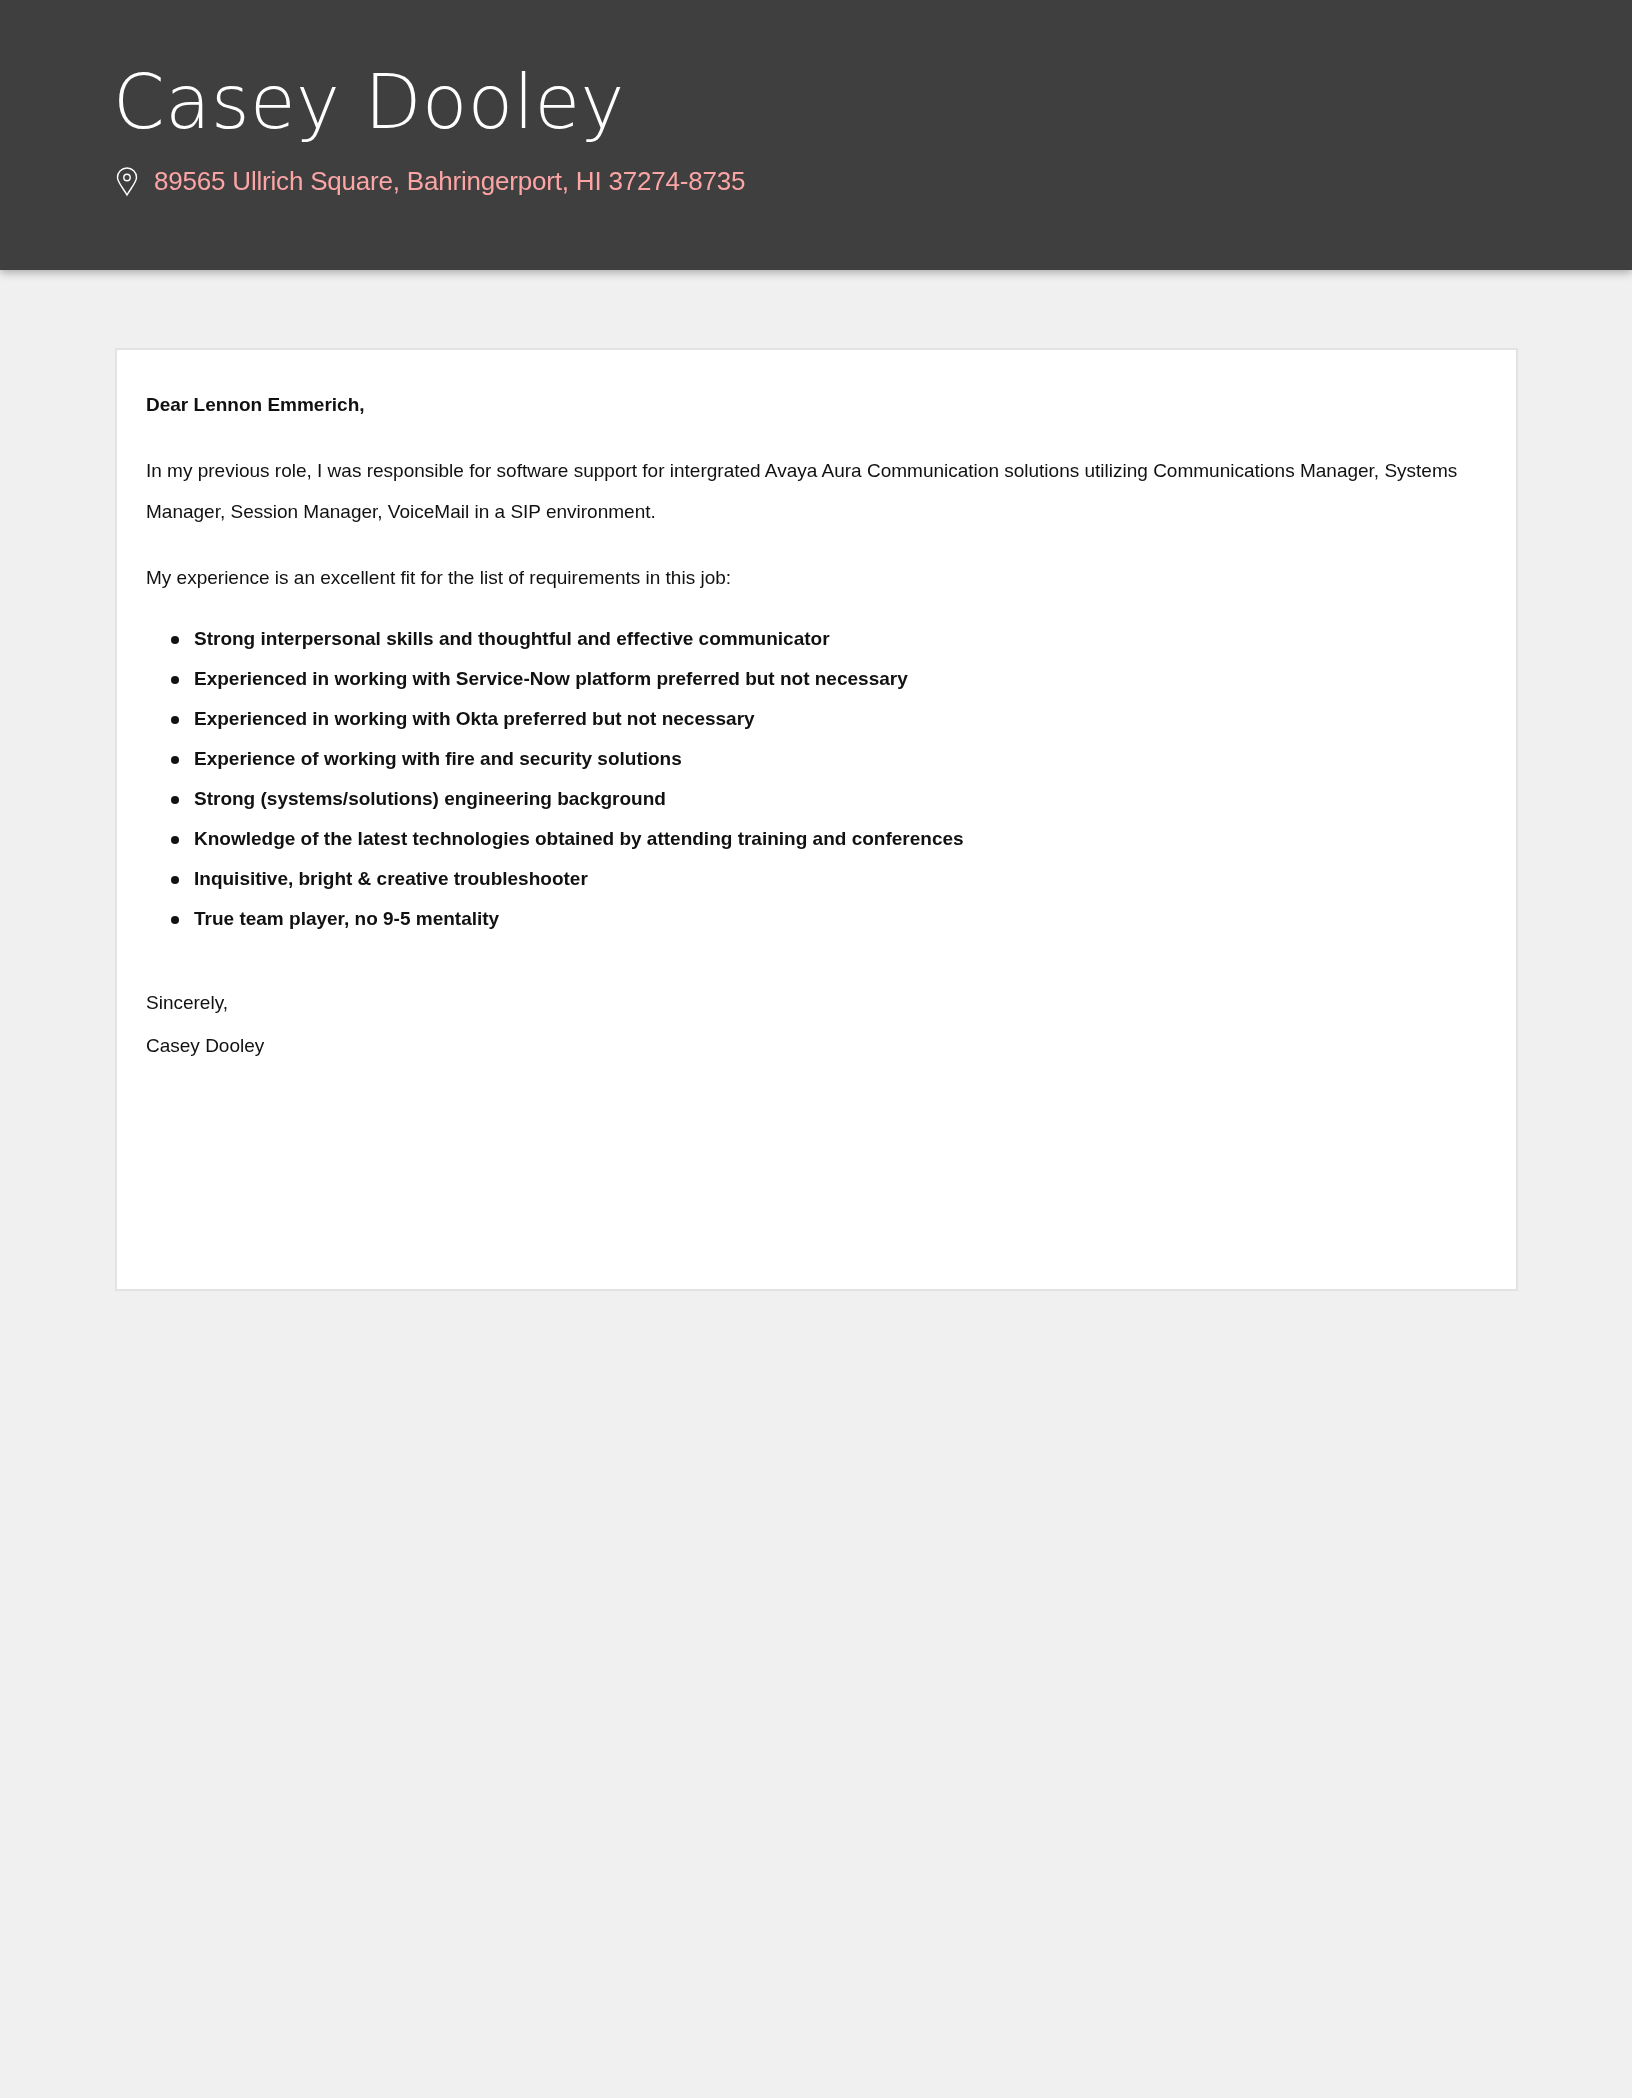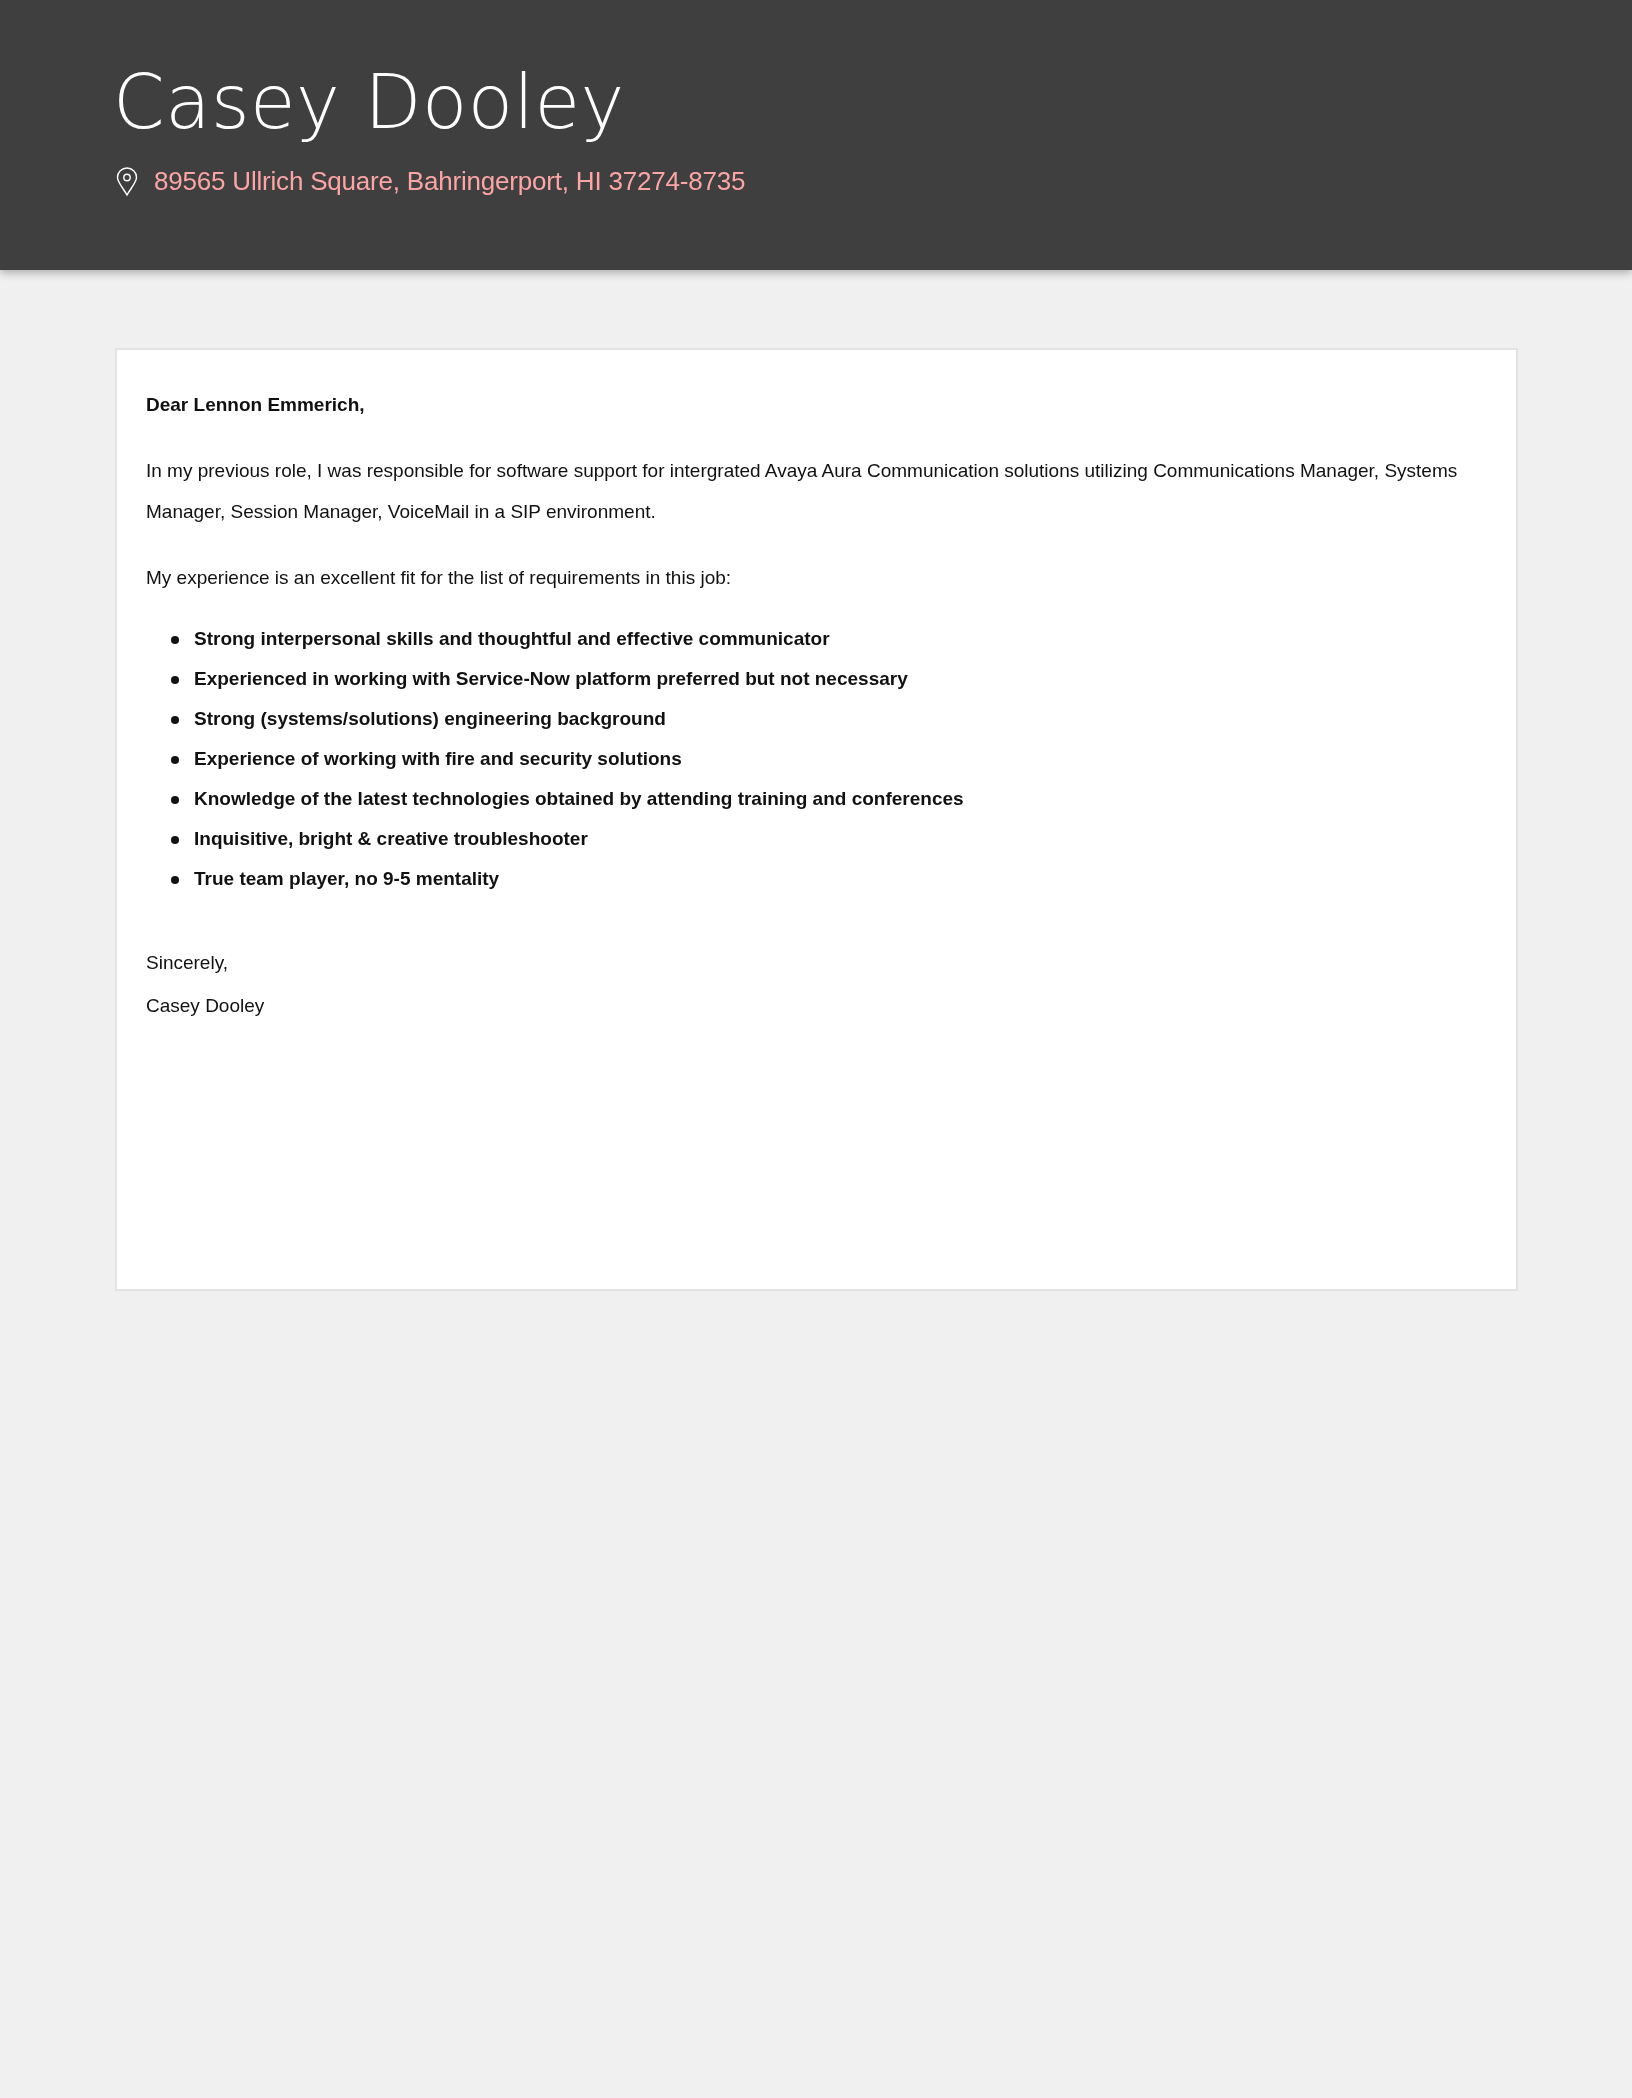--- a/index.html
+++ b/index.html
@@ -114,22 +114,23 @@
   </div>
 </header>
 
 <main class="card">
   <p class="salutation">Dear Lennon Emmerich,</p>
   <p>In my previous role, I was responsible for software support for intergrated Avaya Aura Communication solutions utilizing Communications Manager, Systems Manager, Session Manager, VoiceMail in a SIP environment.</p>
   <p>My experience is an excellent fit for the list of requirements in this job:</p>
   <ul class="req-list">
     <li>Strong interpersonal skills and thoughtful and effective communicator</li>
     <li>Experienced in working with Service-Now platform preferred but not necessary</li>
+    <li>Experienced in working with Okta preferred but not necessary</li>
+    <li>Experience of working with fire and security solutions</li>
     <li>Strong (systems/solutions) engineering background</li>
-    <li>Experience of working with fire and security solutions</li>
     <li>Knowledge of the latest technologies obtained by attending training and conferences</li>
     <li>Inquisitive, bright &amp; creative troubleshooter</li>
     <li>True team player, no 9-5 mentality</li>
   </ul>
   <div class="signoff">
     <div>Sincerely,</div>
     <div>Casey Dooley</div>
   </div>
 </main>
 

